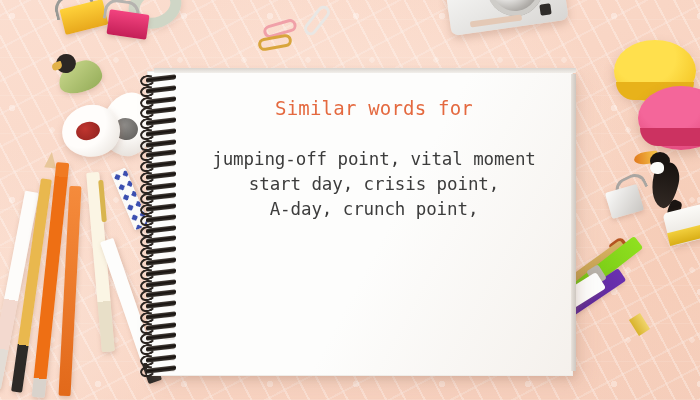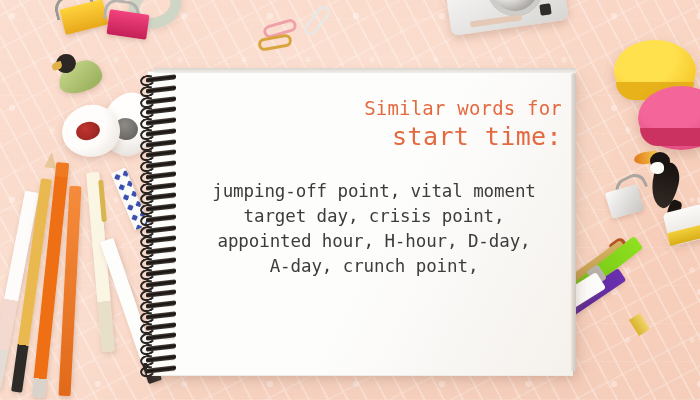--- a/index.html
+++ b/index.html
@@ -116,21 +116,21 @@
     background:rgba(170,155,145,.17);
   }
 
   
   .note-content {
     position:absolute;
     left:38px; right:10px; top:0; bottom:0;
     z-index:3;
     text-align:center;
   }
-  #title-block { padding-top:24px;text-align:right; }
+  #title-block { padding-top:24px; }
   .title-line1 {
     color:#e4693f;
     font-size:19px;
     line-height:25px;
     letter-spacing:.2px;
   }
   .title-line2 {
     color:#e4693f;
     font-size:25px;
     line-height:32px;
@@ -571,27 +571,25 @@
       <div class="coil"></div>
       <div class="coil"></div>
       <div class="coil"></div>
       <div class="coil"></div>
       <div class="coil"></div>
     </div>
 
     <div class="note-content">
       <div id="title-block">
         <div class="title-line1">Similar words for</div>
-        <div class="title-line2">start time:</div>
       </div>
 
       <div id="synonym-list">
         <div class="syn-line">jumping-off point, vital moment</div>
-        <div class="syn-line">target day, crisis point,</div>
-        <div class="syn-line">appointed hour, H-hour, D-day,</div>
+        <div class="syn-line">start day, crisis point,</div>
         <div class="syn-line">A-day, crunch point,</div>
       </div>
     </div>
 
     <div class="paper-sheen"></div>
   </div>
 
 </div>
 
 </body></html>

